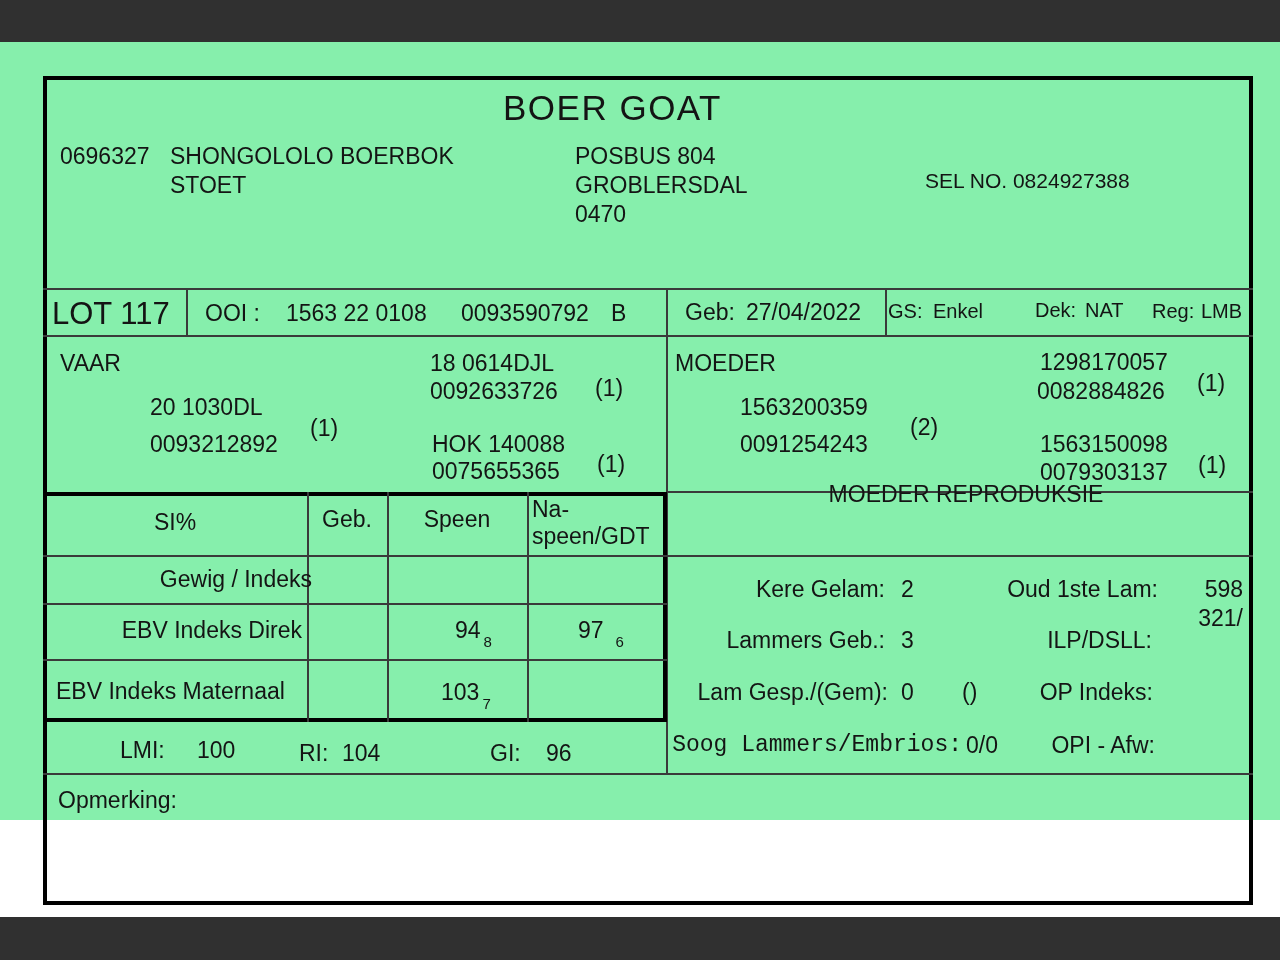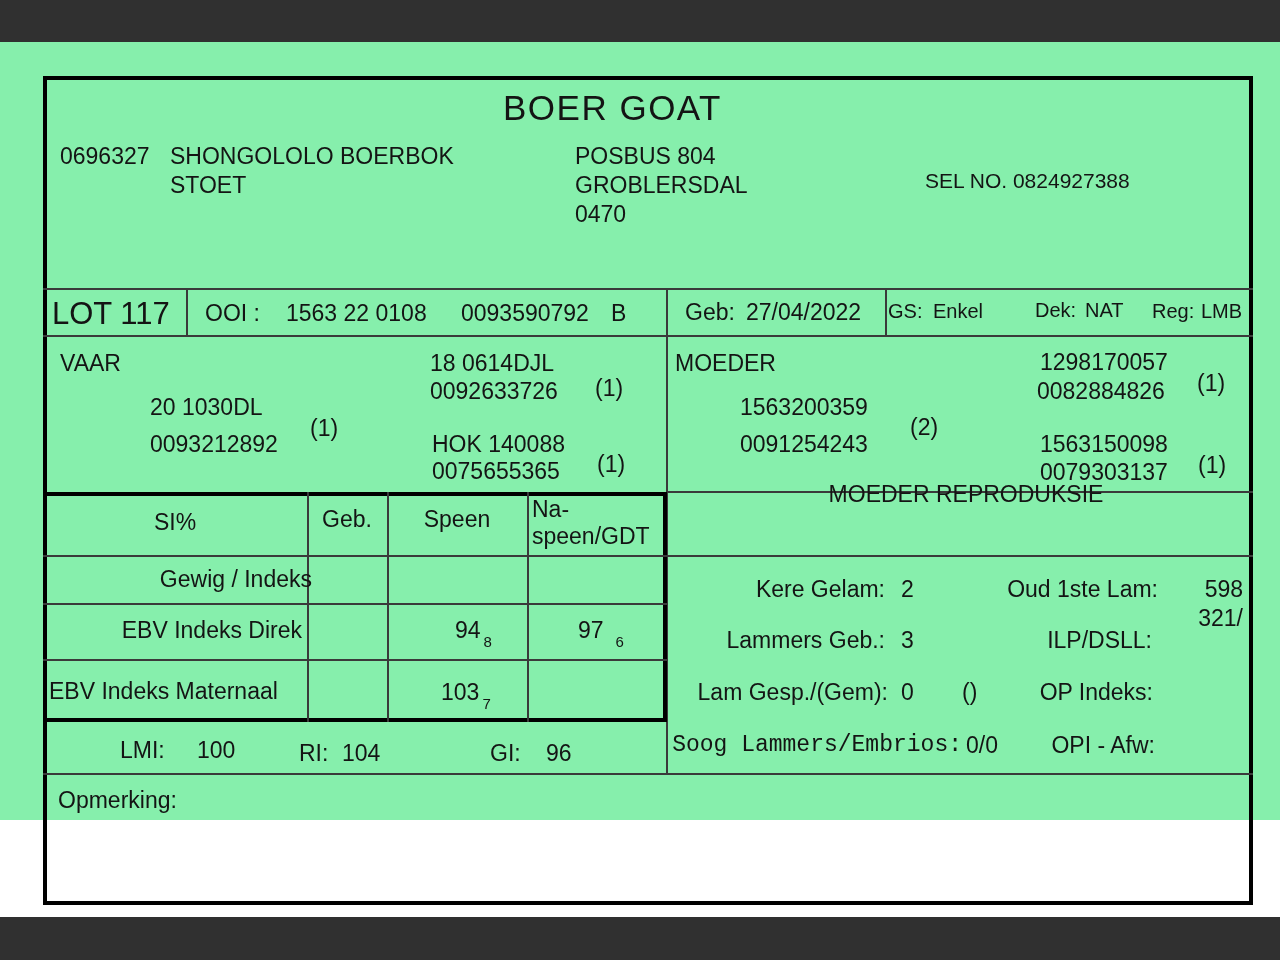--- a/index.html
+++ b/index.html
@@ -106,21 +106,21 @@
   <div class="t f23" style="left:1198px;top:452px;">(1)</div>
 
   <div class="t f23 ctr" style="left:43px;width:264px;top:509px;">SI%</div>
   <div class="t f23 ctr" style="left:307px;width:80px;top:506px;">Geb.</div>
   <div class="t f23 ctr" style="left:387px;width:140px;top:506px;">Speen</div>
   <div class="t f23" style="left:532px;top:496px;">Na-</div>
   <div class="t f23" style="left:532px;top:523px;">speen/GDT</div>
 
   <div class="t f23 rt" style="left:43px;width:257px;top:566px;padding-left:12px;">Gewig / Indeks</div>
   <div class="t f23 rt" style="left:43px;width:259px;top:617px;">EBV Indeks Direk</div>
-  <div class="t f23" style="left:49px;top:678px;">EBV Indeks Maternaal</div>
+  <div class="t f23" style="left:56px;top:678px;">EBV Indeks Maternaal</div>
 
   <div class="t f23" style="left:455px;top:617px;"><span>94</span><span class="sub">8</span></div>
   <div class="t f23" style="left:578px;top:617px;"><span>97</span><span class="sub sub-gap">6</span></div>
   <div class="t f23" style="left:441px;top:679px;"><span>103</span><span class="sub">7</span></div>
 
   <div class="t f23" style="left:120px;top:737px;">LMI:</div>
   <div class="t f23" style="left:197px;top:737px;">100</div>
   <div class="t f23" style="left:299px;top:740px;">RI:</div>
   <div class="t f23" style="left:342px;top:740px;">104</div>
   <div class="t f23" style="left:490px;top:740px;">GI:</div>

